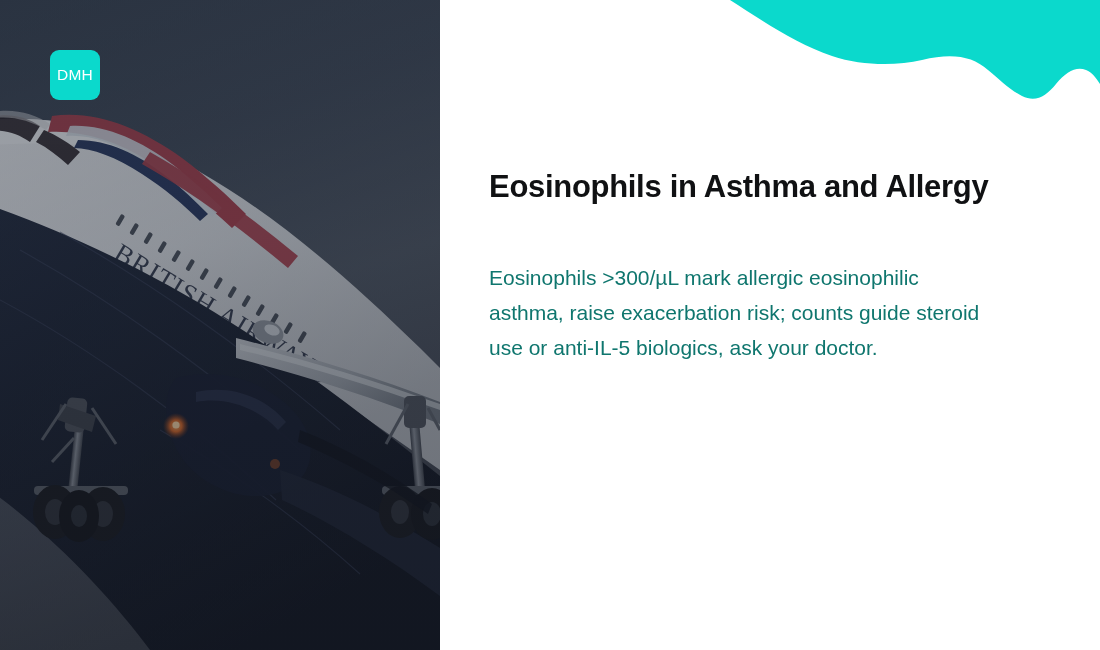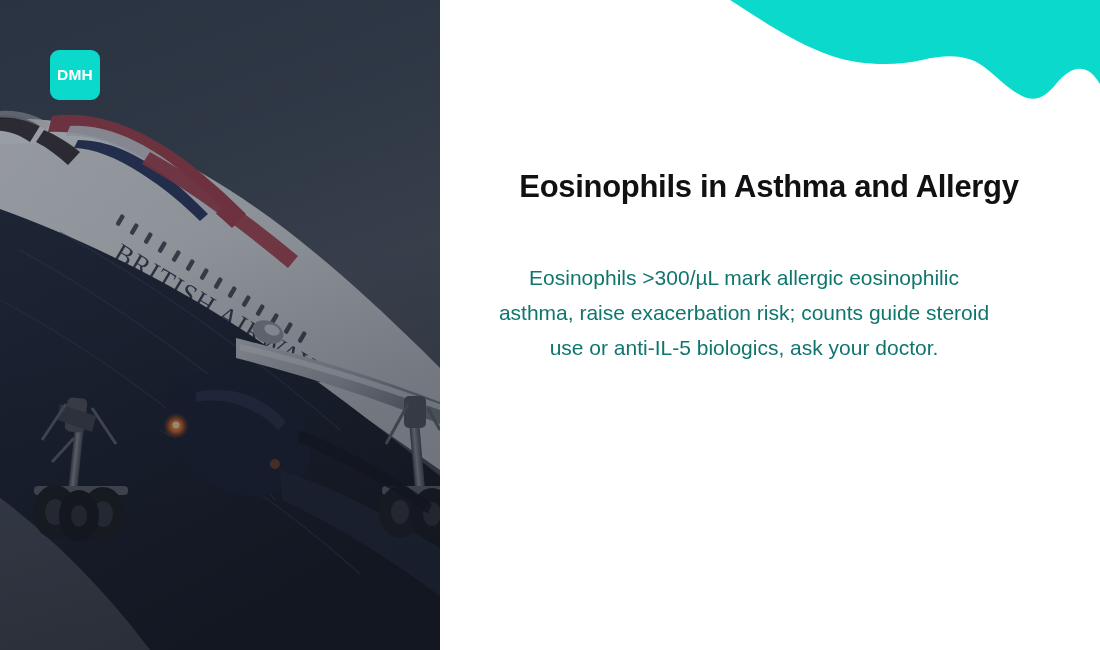--- a/index.html
+++ b/index.html
@@ -61,21 +61,21 @@
     border-radius: 9px;
     background: #0BD9CC;
     display: flex;
     align-items: center;
     justify-content: center;
     z-index: 6;
   }
   .logo-badge .logo-text {
     color: #ffffff;
     font-size: 15.5px;
-    font-weight: 700;
+    font-weight: 400;
     letter-spacing: 0.3px;
     line-height: 1;
     font-family: "Liberation Sans", sans-serif;
   }
 
   
   .wave-decor {
     position: absolute;
     right: 0;
     top: 0;
@@ -86,21 +86,20 @@
   }
 
   
   .content {
     position: absolute;
     left: 489px;
     top: 0;
     width: 545px;
     height: 502px;
     z-index: 3;
-    text-align: center;
   }
   .headline {
     position: absolute;
     top: 168px;
     left: 0;
     margin: 0;
     width: 560px;
     font-size: 31px;
     font-weight: bold;
     line-height: 1.22;

